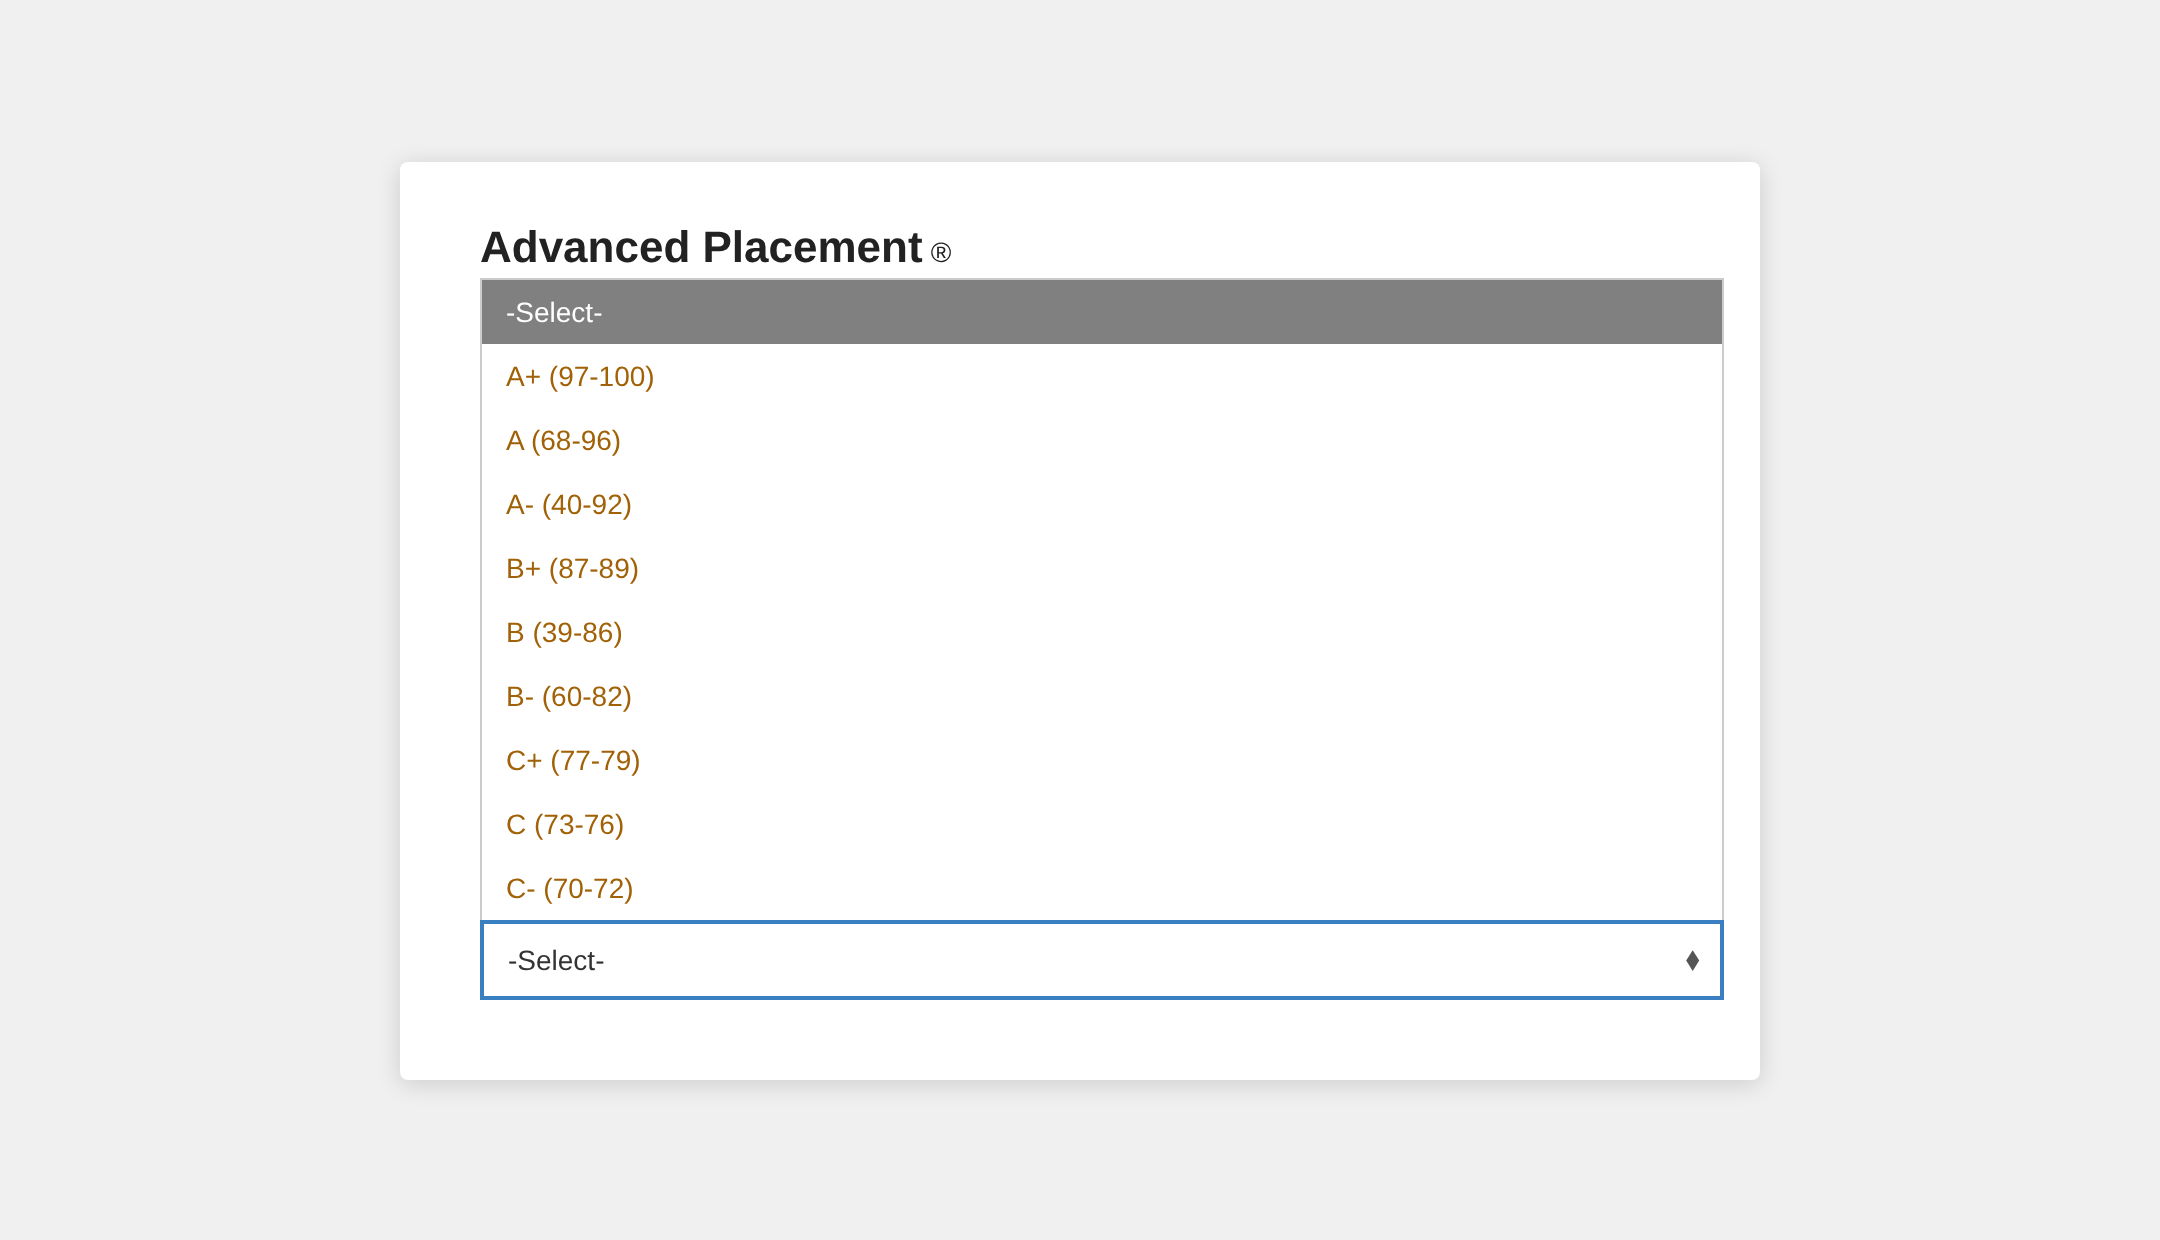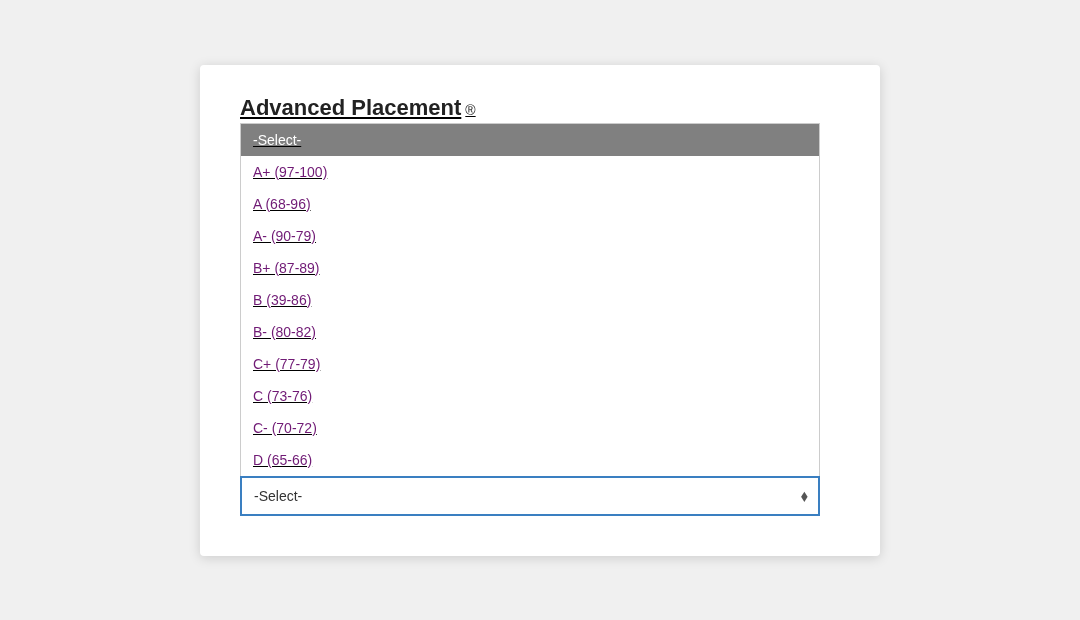--- a/index.html
+++ b/index.html
@@ -14,24 +14,23 @@
       display: flex;
       justify-content: center;
       align-items: center;
       width: 1080px;
       height: 620px;
     }
 
     .container {
       background: #ffffff;
       width: 680px;
-      padding: 30px 60px 40px 40px;
+      padding: 30px 18px 40px 40px;
       border-radius: 4px;
       box-shadow: 0 2px 12px rgba(0,0,0,0.15);
-      text-decoration: underline;
     }
 
     .title-row {
       display: flex;
       align-items: baseline;
       gap: 4px;
       margin-bottom: 0px;
     }
 
     .title-text {
@@ -55,21 +54,21 @@
       width: 100%;
       border: 1px solid #ccc;
       border-bottom: none;
       background: #fff;
       list-style: none;
     }
 
     .dropdown-item {
       padding: 8px 12px;
       font-size: 14px;
-      color: #701a75;
+      color: #a16207;
       cursor: pointer;
       border-bottom: none;
     }
 
     .dropdown-item.selected {
       background: #808080;
       color: #fff;
     }
 
     .dropdown-select {
@@ -115,28 +114,27 @@
   <div class="title-row">
     <span class="title-text">Advanced Placement</span>
     <span class="registered-mark">®</span>
   </div>
 
   <div class="dropdown-wrapper">
     <ul class="dropdown-list list-border" id="dropdown-list">
     <li class="dropdown-item selected">-Select-</li>
         <li class="dropdown-item">A+ (97-100)</li>
         <li class="dropdown-item">A (68-96)</li>
-        <li class="dropdown-item">A- (90-79)</li>
+        <li class="dropdown-item">A- (40-92)</li>
         <li class="dropdown-item">B+ (87-89)</li>
         <li class="dropdown-item">B (39-86)</li>
-        <li class="dropdown-item">B- (80-82)</li>
+        <li class="dropdown-item">B- (60-82)</li>
         <li class="dropdown-item">C+ (77-79)</li>
         <li class="dropdown-item">C (73-76)</li>
         <li class="dropdown-item">C- (70-72)</li>
-        <li class="dropdown-item">D (65-66)</li>
       </ul>
 
     <div class="select-wrapper">
       <select class="dropdown-select select-box-border" id="grade-select">
       <option value="select">-Select-</option><option value="a_plus">A+ (97-100)</option><option value="a">A (93-96)</option><option value="a_minus">A- (90-92)</option><option value="b_plus">B+ (87-89)</option><option value="b">B (83-86)</option><option value="b_minus">B- (80-82)</option><option value="c_plus">C+ (77-79)</option><option value="c">C (73-76)</option><option value="c_minus">C- (70-72)</option><option value="d_plus">D+ (67-69)</option><option value="d">D (65-66)</option><option value="ef">E/F (Below 65)</option><option value="no_respond">I do not wish to respond</option></select>
       <span class="select-arrow">⬧</span>
     </div>
   </div>
 </div>
 

